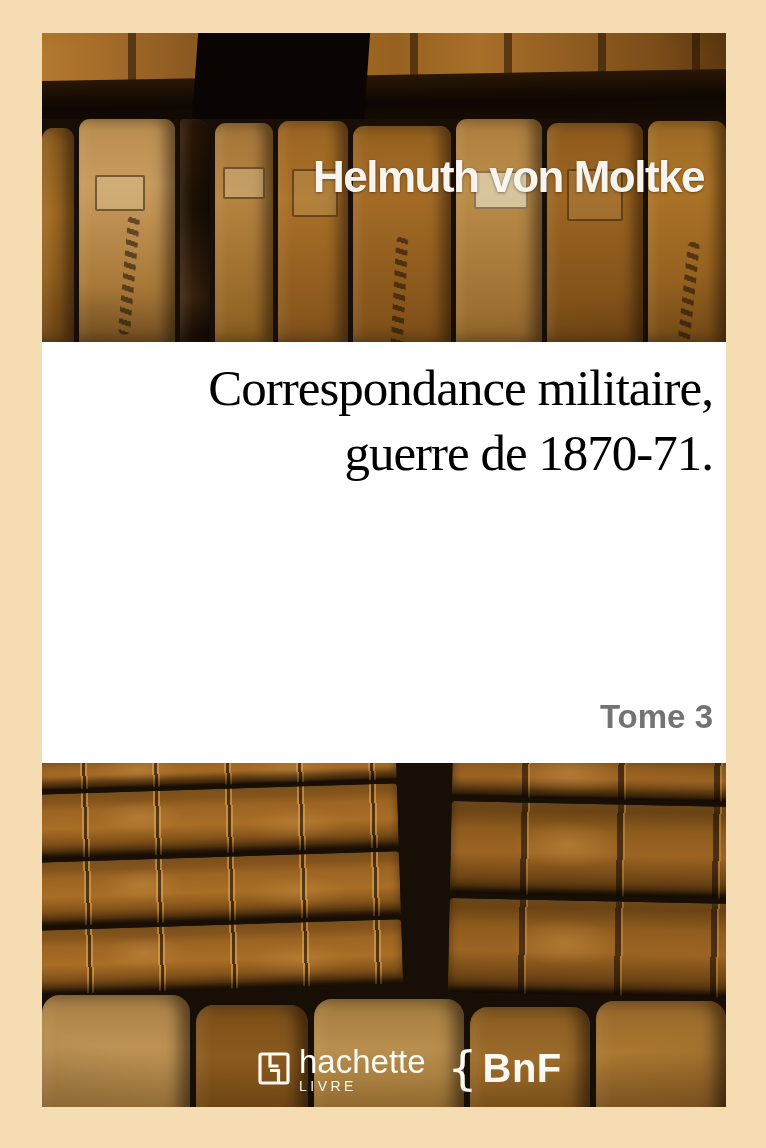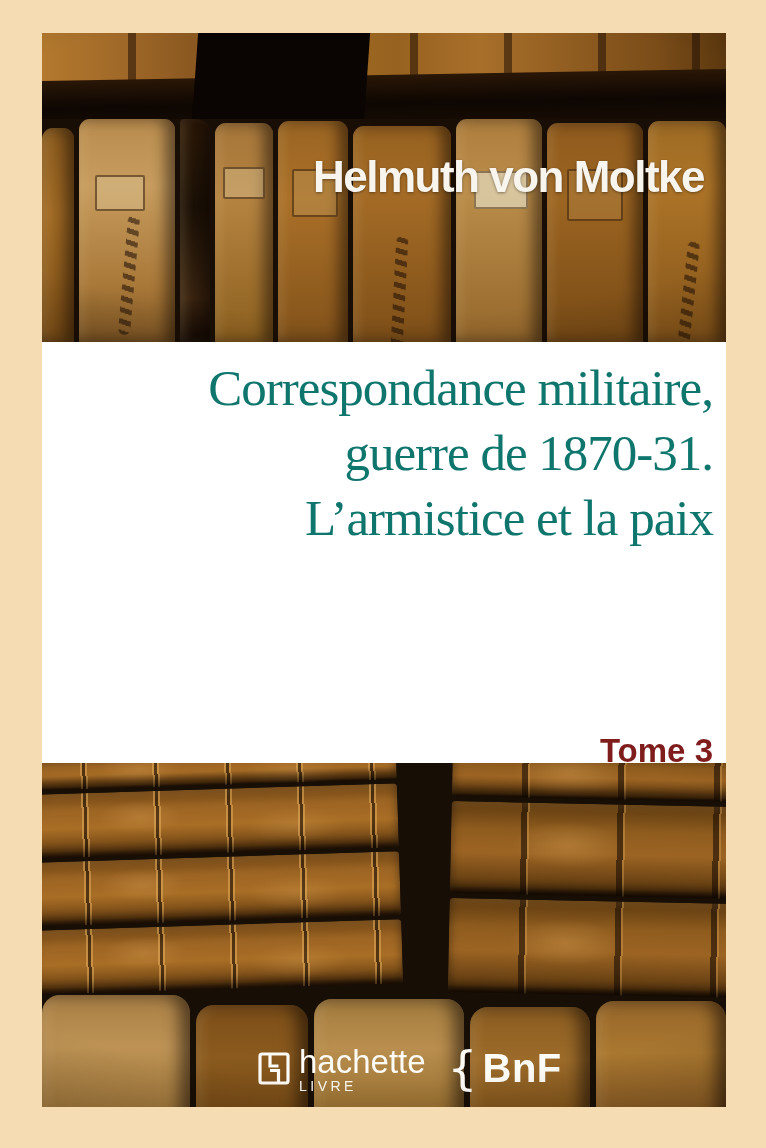--- a/index.html
+++ b/index.html
@@ -68,29 +68,29 @@
   .author{
     position:absolute;right:22px;top:122px;
     font:700 44px/1 "Liberation Sans",sans-serif;letter-spacing:-1.5px;
     color:#f8f5ee;white-space:nowrap;text-shadow:0 1px 3px rgba(20,10,2,.45);
   }
 
   
   .band{position:absolute;left:42px;top:342px;width:684px;height:421px;background:#ffffff;}
   .title-block{
     position:absolute;left:0;right:0;top:0;padding:14px 13px 0 0;
-    text-align:right;color:#0f766e;
+    text-align:right;color:#000000;
     font-family:"Liberation Serif",serif;font-size:51px;line-height:65px;
     letter-spacing:-1px;
   }
   .title-line{white-space:nowrap;}
   .tome{
-    position:absolute;right:13px;top:392px;
+    position:absolute;right:13px;top:358px;
     font:700 33px/1 "Liberation Sans",sans-serif;
-    color:#7f1d1d;white-space:nowrap;
+    color:#737373;white-space:nowrap;
   }
 
   
   .photo-bottom{left:42px;top:763px;width:684px;height:344px;}
   .stack{position:absolute;display:flex;flex-direction:column;gap:4px;}
   .stack-left{left:-10px;top:-8px;width:368px;height:260px;transform:rotate(-1.8deg);}
   .stack-right{left:408px;right:auto;top:-10px;width:292px;height:262px;transform:rotate(1.2deg);gap:5px;}
   .hrow{
     border-radius:4px;
     background-image:
@@ -171,22 +171,21 @@
       <div class="sp p9">
           <div class="scr s3"></div>
         </div>
     </div>
     <div class="author">Helmuth von Moltke</div>
   </div>
 
   <div class="band">
     <div class="title-block">
       <div class="title-line">Correspondance militaire,</div>
-      <div class="title-line">guerre de 1870-31.</div>
-      <div class="title-line">L’armistice et la paix</div>
+      <div class="title-line">guerre de 1870-71.</div>
     </div>
     <div class="tome">Tome 3</div>
   </div>
 
   <div class="photo photo-bottom">
     <div class="stack stack-left">
       <div class="hrow"></div>
       <div class="hrow"></div>
       <div class="hrow"></div>
       <div class="hrow"></div>

